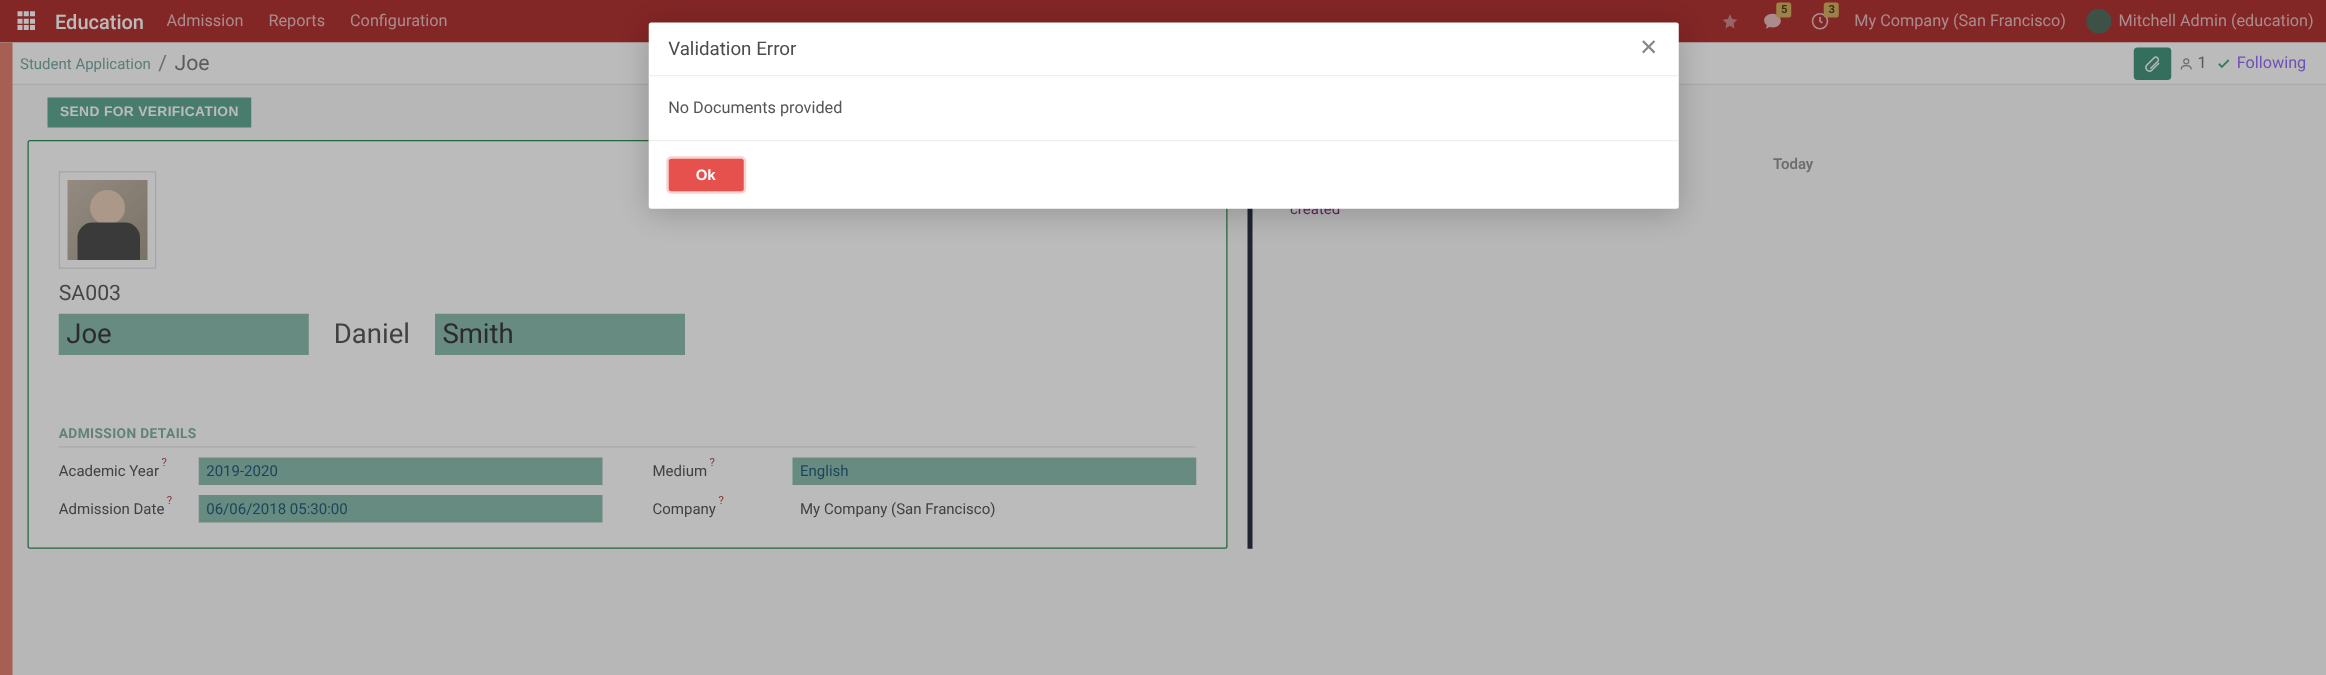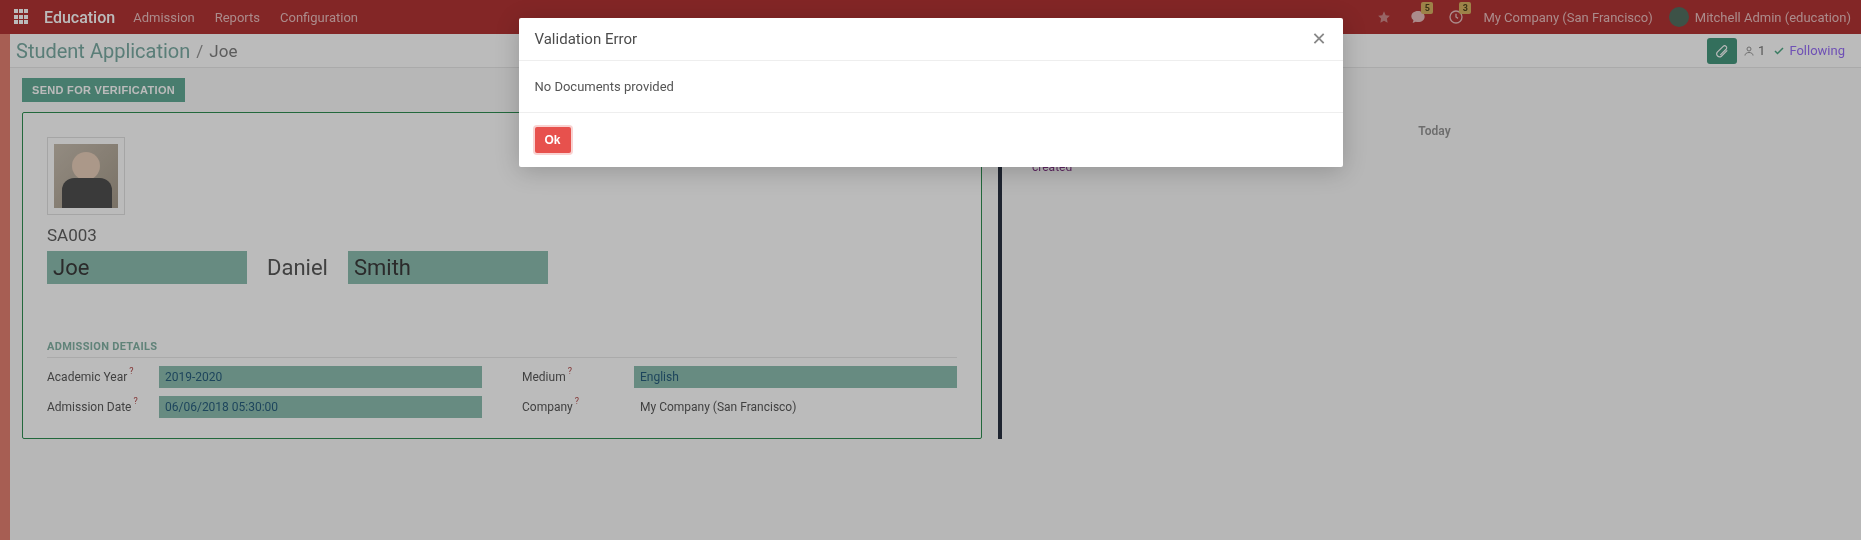--- a/index.html
+++ b/index.html
@@ -54,34 +54,34 @@
   .avatar-sm {
     width: 20px; height: 20px; border-radius: 50%; background: #3e5e4e;
     display: inline-block; margin-right: 6px;
   }
 
   
   .subbar {
     height: 34px; background: #fff; border-bottom: 1px solid #e5e5e5;
     display: flex; align-items: center; padding: 0 16px;
   }
-  .subbar .crumb-link { color: #6aa198; font-size: 20px; }
+  .subbar .crumb-link { color: #6aa198; font-size: 12px; }
   .subbar .crumb-sep { color: #888; margin: 0 6px; font-size: 17px; }
   .subbar .crumb-current { color: #6e6e6e; font-size: 17px; }
   .subbar .spacer { flex:1; }
   .subbar .attach-btn {
     background: #2f8a6e; color: #fff; width: 30px; height: 26px;
     display:flex; align-items:center; justify-content:center; border-radius:3px;
     margin-right: 6px;
   }
   .subbar .follow-count { color: #666; display:flex; align-items:center; margin-right:8px; }
   .subbar .following { color: #8b5cf6; display:flex; align-items:center; }
 
   
-  .actionbar { padding: 10px 16px 10px 22px; display:flex; }
+  .actionbar { padding: 10px 16px 10px 38px; display:flex; }
   .actionbar .primary-btn {
     background: #4fa089; color:#fff; padding: 6px 10px; font-size: 11px;
     font-weight: 600; letter-spacing: .3px; border:none; cursor:pointer;
     text-transform: uppercase;
   }
 
   
   .page-body {
     display:flex; padding: 0 16px 0 22px; gap: 16px;
   }
@@ -151,21 +151,21 @@
     align-self:flex-start;
   }
   .modal-head {
     display:flex; align-items:center; padding:12px 16px; border-bottom:1px solid #eee;
   }
   .modal-title { font-size:15px; color:#4c4c4c; flex:1; }
   .modal-close { color:#888; font-size:18px; cursor:pointer; line-height:1; }
   .modal-body { padding:18px 16px; font-size:13px; color:#555; }
   .modal-foot { padding:14px 16px; border-top:1px solid #eee; }
   .modal-ok {
-    background:#e7514d; color:#fff; border:none; padding:6px 10px;
+    background:#e7514d; color:#fff; border:none; padding:6px 22px;
     font-size:12px; font-weight:600; border-radius:2px; cursor:pointer;
     box-shadow: 0 0 0 2px rgba(231,81,77,.25);
   }
 
   
   .left-gutter {
     position:absolute; left:0; top:34px; width:10px; height:506px;
     background:#e07060;
   }
 </style>

